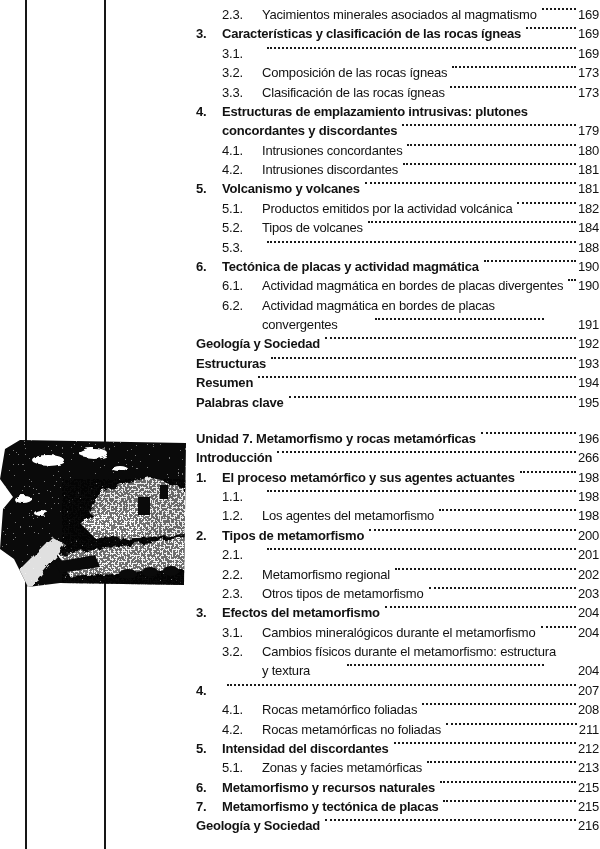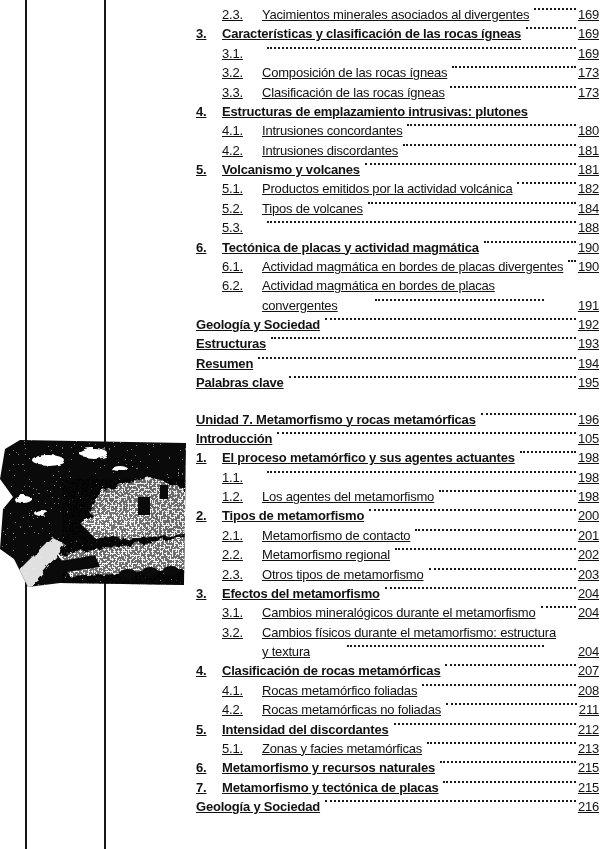--- a/index.html
+++ b/index.html
@@ -17,21 +17,20 @@
   #rule-outer { left:25px; }
   #rule-inner { left:104px; }
   .toc {
     position:absolute; left:196px; top:5px; width:403px;
   }
   .row {
     display:flex; align-items:center;
     height:19.38px; line-height:19.38px;
     font-size:13px; letter-spacing:-0.2px;
     white-space:nowrap;
-    text-decoration:underline;
   }
   .row.bold { font-weight:700; }
   .row.ind-1 { padding-left:26px; }
   .row.ind-2 { padding-left:66px;gap:32px; }
   .num { flex:0 0 auto; }
   .num.w0 { width:26px; }
   .num.w1 { width:40px; }
   .label { flex:0 1 auto; }
   .leader {
     flex:1 1 8px; min-width:4px; height:5px;
@@ -48,21 +47,21 @@
 </head>
 <body style="background: rgb(255, 255, 255); color: rgb(18, 18, 18);">
 
 <div id="page">
   <div class="vrule" id="rule-outer"></div>
   <div class="vrule" id="rule-inner"></div>
 
   <div class="toc" id="toc">
       <div class="row ind-1">
     <span class="num w1">2.3.</span>
-    <span class="label">Yacimientos minerales asociados al divergentes</span>
+    <span class="label">Yacimientos minerales asociados al magmatismo</span>
     <span class="leader"></span>
     <span class="page">169</span>
   </div>
       <div class="row bold">
     <span class="num w0">3.</span>
     <span class="label">Características y clasificación de las rocas ígneas</span>
     <span class="leader"></span>
     <span class="page">169</span>
   </div>
       <div class="row ind-1">
@@ -80,20 +79,26 @@
     <span class="num w1">3.3.</span>
     <span class="label">Clasificación de las rocas ígneas</span>
     <span class="leader"></span>
     <span class="page">173</span>
   </div>
       <div class="row bold">
     <span class="num w0">4.</span>
     <span class="label">Estructuras de emplazamiento intrusivas: plutones</span>
 
   </div>
+      <div class="row bold ind-1">
+
+    <span class="label">concordantes y discordantes</span>
+    <span class="leader"></span>
+    <span class="page">179</span>
+  </div>
       <div class="row ind-1">
     <span class="num w1">4.1.</span>
     <span class="label">Intrusiones concordantes</span>
     <span class="leader"></span>
     <span class="page">180</span>
   </div>
       <div class="row ind-1">
     <span class="num w1">4.2.</span>
     <span class="label">Intrusiones discordantes</span>
     <span class="leader"></span>
@@ -173,21 +178,21 @@
       <div class="row bold">
 
     <span class="label">Unidad 7. Metamorfismo y rocas metamórficas</span>
     <span class="leader"></span>
     <span class="page">196</span>
   </div>
       <div class="row bold">
 
     <span class="label">Introducción</span>
     <span class="leader"></span>
-    <span class="page">105</span>
+    <span class="page">266</span>
   </div>
       <div class="row bold">
     <span class="num w0">1.</span>
     <span class="label">El proceso metamórfico y sus agentes actuantes</span>
     <span class="leader"></span>
     <span class="page">198</span>
   </div>
       <div class="row ind-1">
     <span class="num w1">1.1.</span>
     <span class="leader"></span>
@@ -200,21 +205,20 @@
     <span class="page">198</span>
   </div>
       <div class="row bold">
     <span class="num w0">2.</span>
     <span class="label">Tipos de metamorfismo</span>
     <span class="leader"></span>
     <span class="page">200</span>
   </div>
       <div class="row ind-1">
     <span class="num w1">2.1.</span>
-    <span class="label">Metamorfismo de contacto</span>
     <span class="leader"></span>
     <span class="page">201</span>
   </div>
       <div class="row ind-1">
     <span class="num w1">2.2.</span>
     <span class="label">Metamorfismo regional</span>
     <span class="leader"></span>
     <span class="page">202</span>
   </div>
       <div class="row ind-1">
@@ -241,21 +245,20 @@
 
   </div>
       <div class="row ind-2">
 
     <span class="label">y textura</span>
     <span class="leader"></span>
     <span class="page">204</span>
   </div>
       <div class="row bold">
     <span class="num w0">4.</span>
-    <span class="label">Clasificación de rocas metamórficas</span>
     <span class="leader"></span>
     <span class="page">207</span>
   </div>
       <div class="row ind-1">
     <span class="num w1">4.1.</span>
     <span class="label">Rocas metamórfico foliadas</span>
     <span class="leader"></span>
     <span class="page">208</span>
   </div>
       <div class="row ind-1">

